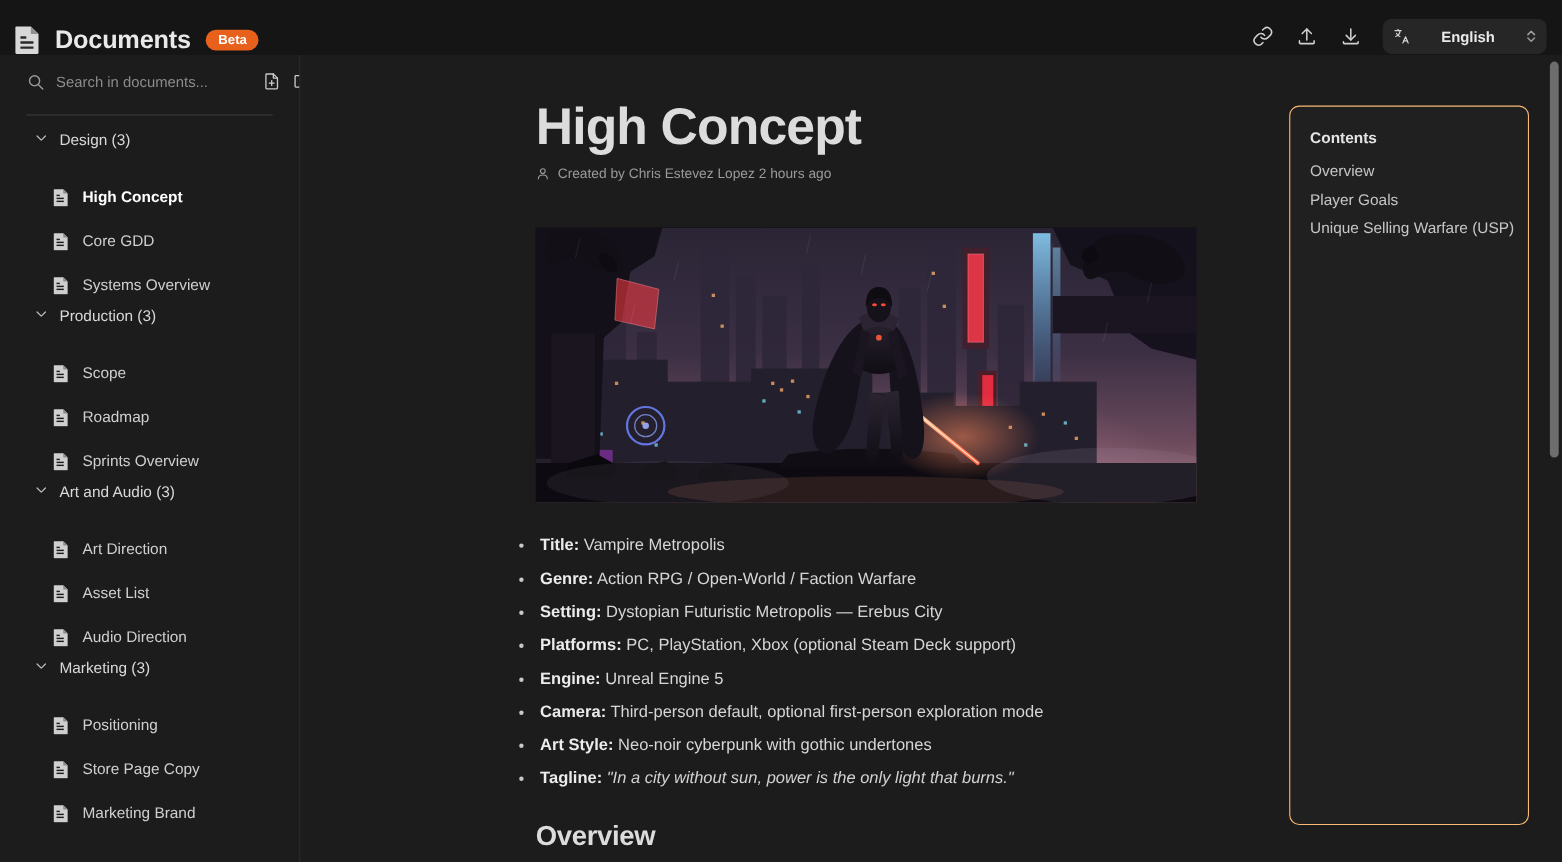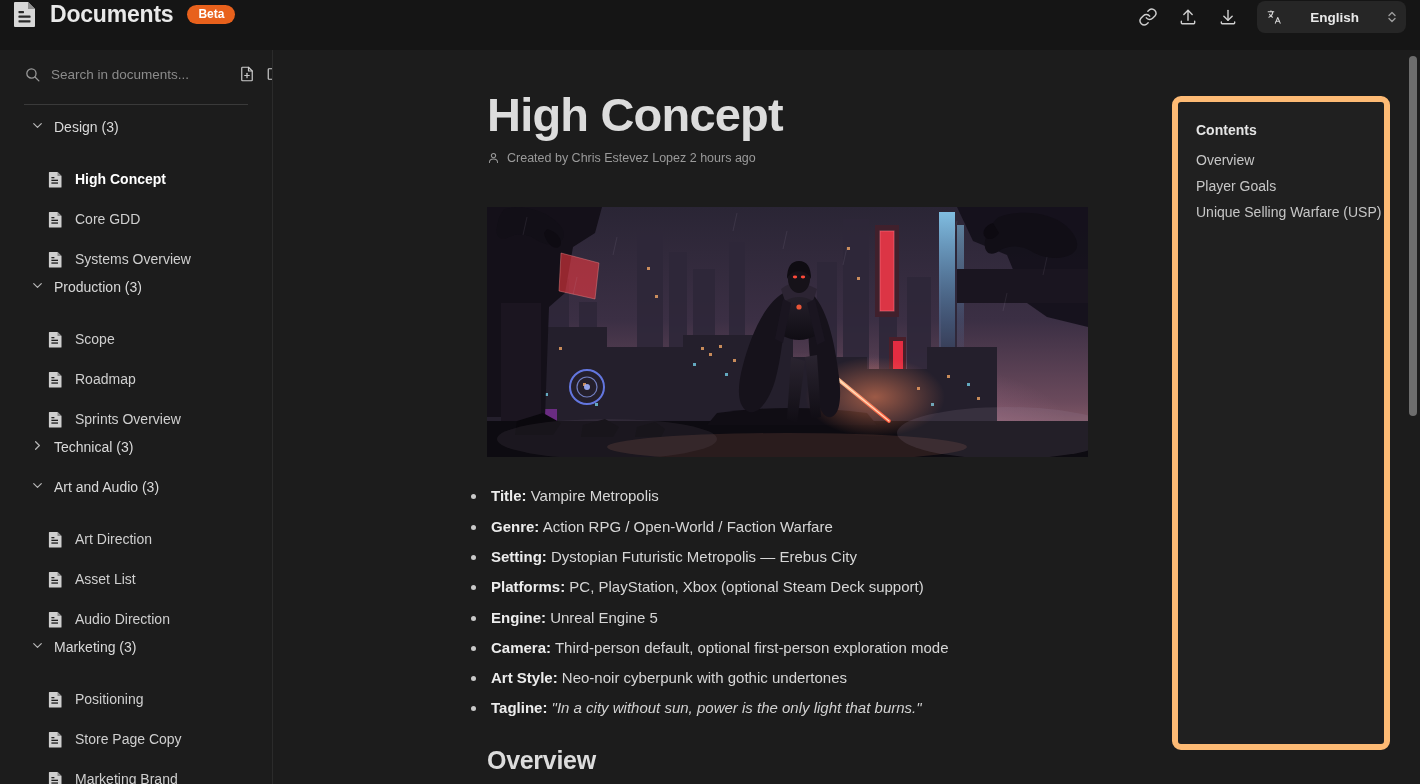--- a/index.html
+++ b/index.html
@@ -9,21 +9,21 @@
     font-family: "Liberation Sans", sans-serif;
     overflow: hidden;
     color: #e6e6e6;
   }
 
   
   .app-header {
     position: absolute; top: 0; left: 0;
     width: 1420px; height: 50px;
     background: #151515;
-    display: flex; align-items: flex-start;
+    display: flex; align-items: flex-end;
     padding: 0 14px 0 12px;
   }
   .brand { display: flex; align-items: center; gap: 12px; }
   .brand-icon { width: 26px; height: 28px; display: block; }
   .brand-title {
     font-size: 23px; font-weight: bold; color: #e9e9e9;
     letter-spacing: -0.2px;
   }
   .beta-badge {
     background: #e8611c; color: #fff;
@@ -127,21 +127,21 @@
   .b-val-italic { font-style: italic; color: #d2d2d2; }
   .section-h {
     margin-top: 22px; font-size: 25px; font-weight: bold;
     color: #dcdcdc; letter-spacing: -0.3px;
   }
 
   
   .toc {
     position: absolute; top: 46px; left: 864px;
     width: 218px; height: 654px;
-    border: 6px solid #fdba74; border-radius: 9px;
+    border: 1px solid #fdba74; border-radius: 9px;
     background: #202020;
     padding: 20px 0 0 18px;
   }
   .toc-title { font-size: 14px; font-weight: bold; color: #e4e4e4; }
   .toc-list { margin-top: 14px; display: flex; flex-direction: column; gap: 10px; }
   .toc-item { font-size: 14px; color: #c6c6c6; cursor: pointer; }
 
   
   .scrollbar-track {
     position: absolute; top: 50px; right: 0;
@@ -306,28 +306,20 @@
       </div>
       <div class="doc-row">
         <svg class="doc-ico" viewBox="0 0 15 17">
   <path d="M1.5 1 h8 l4 4 v11 a.6 .6 0 0 1 -.6 .6 H1.5 a.6 .6 0 0 1 -.6 -.6 V1.6 A.6 .6 0 0 1 1.5 1z" fill="#cfcfcf"></path>
   <path d="M9.5 1 l4 4 h-4 z" fill="#8a8a8a"></path>
   <rect x="3.4" y="6" width="3" height="1.3" fill="#1c1c1c"></rect>
   <rect x="3.4" y="8.7" width="6.6" height="1.3" fill="#1c1c1c"></rect>
   <rect x="3.4" y="11.4" width="6.6" height="1.3" fill="#1c1c1c"></rect>
 </svg>
         <span class="doc-label">Sprints Overview</span>
-      </div>
-      <div class="group-row">
-        <span class="chev">
-          <svg width="13" height="13" viewBox="0 0 24 24" fill="none" stroke="#b8b8b8" stroke-width="2.2" stroke-linecap="round" stroke-linejoin="round">
-            <path d="M8.5 5L15.5 12L8.5 19"></path>
-          </svg>
-        </span>
-        <span class="group-label">Technical (3)</span>
       </div>
       <div class="group-row">
         <span class="chev">
           <svg width="13" height="13" viewBox="0 0 24 24" fill="none" stroke="#b8b8b8" stroke-width="2.2" stroke-linecap="round" stroke-linejoin="round">
             <path d="M5 8.5L12 15.5L19 8.5"></path>
           </svg>
         </span>
         <span class="group-label">Art and Audio (3)</span>
       </div>
       <div class="doc-row">

